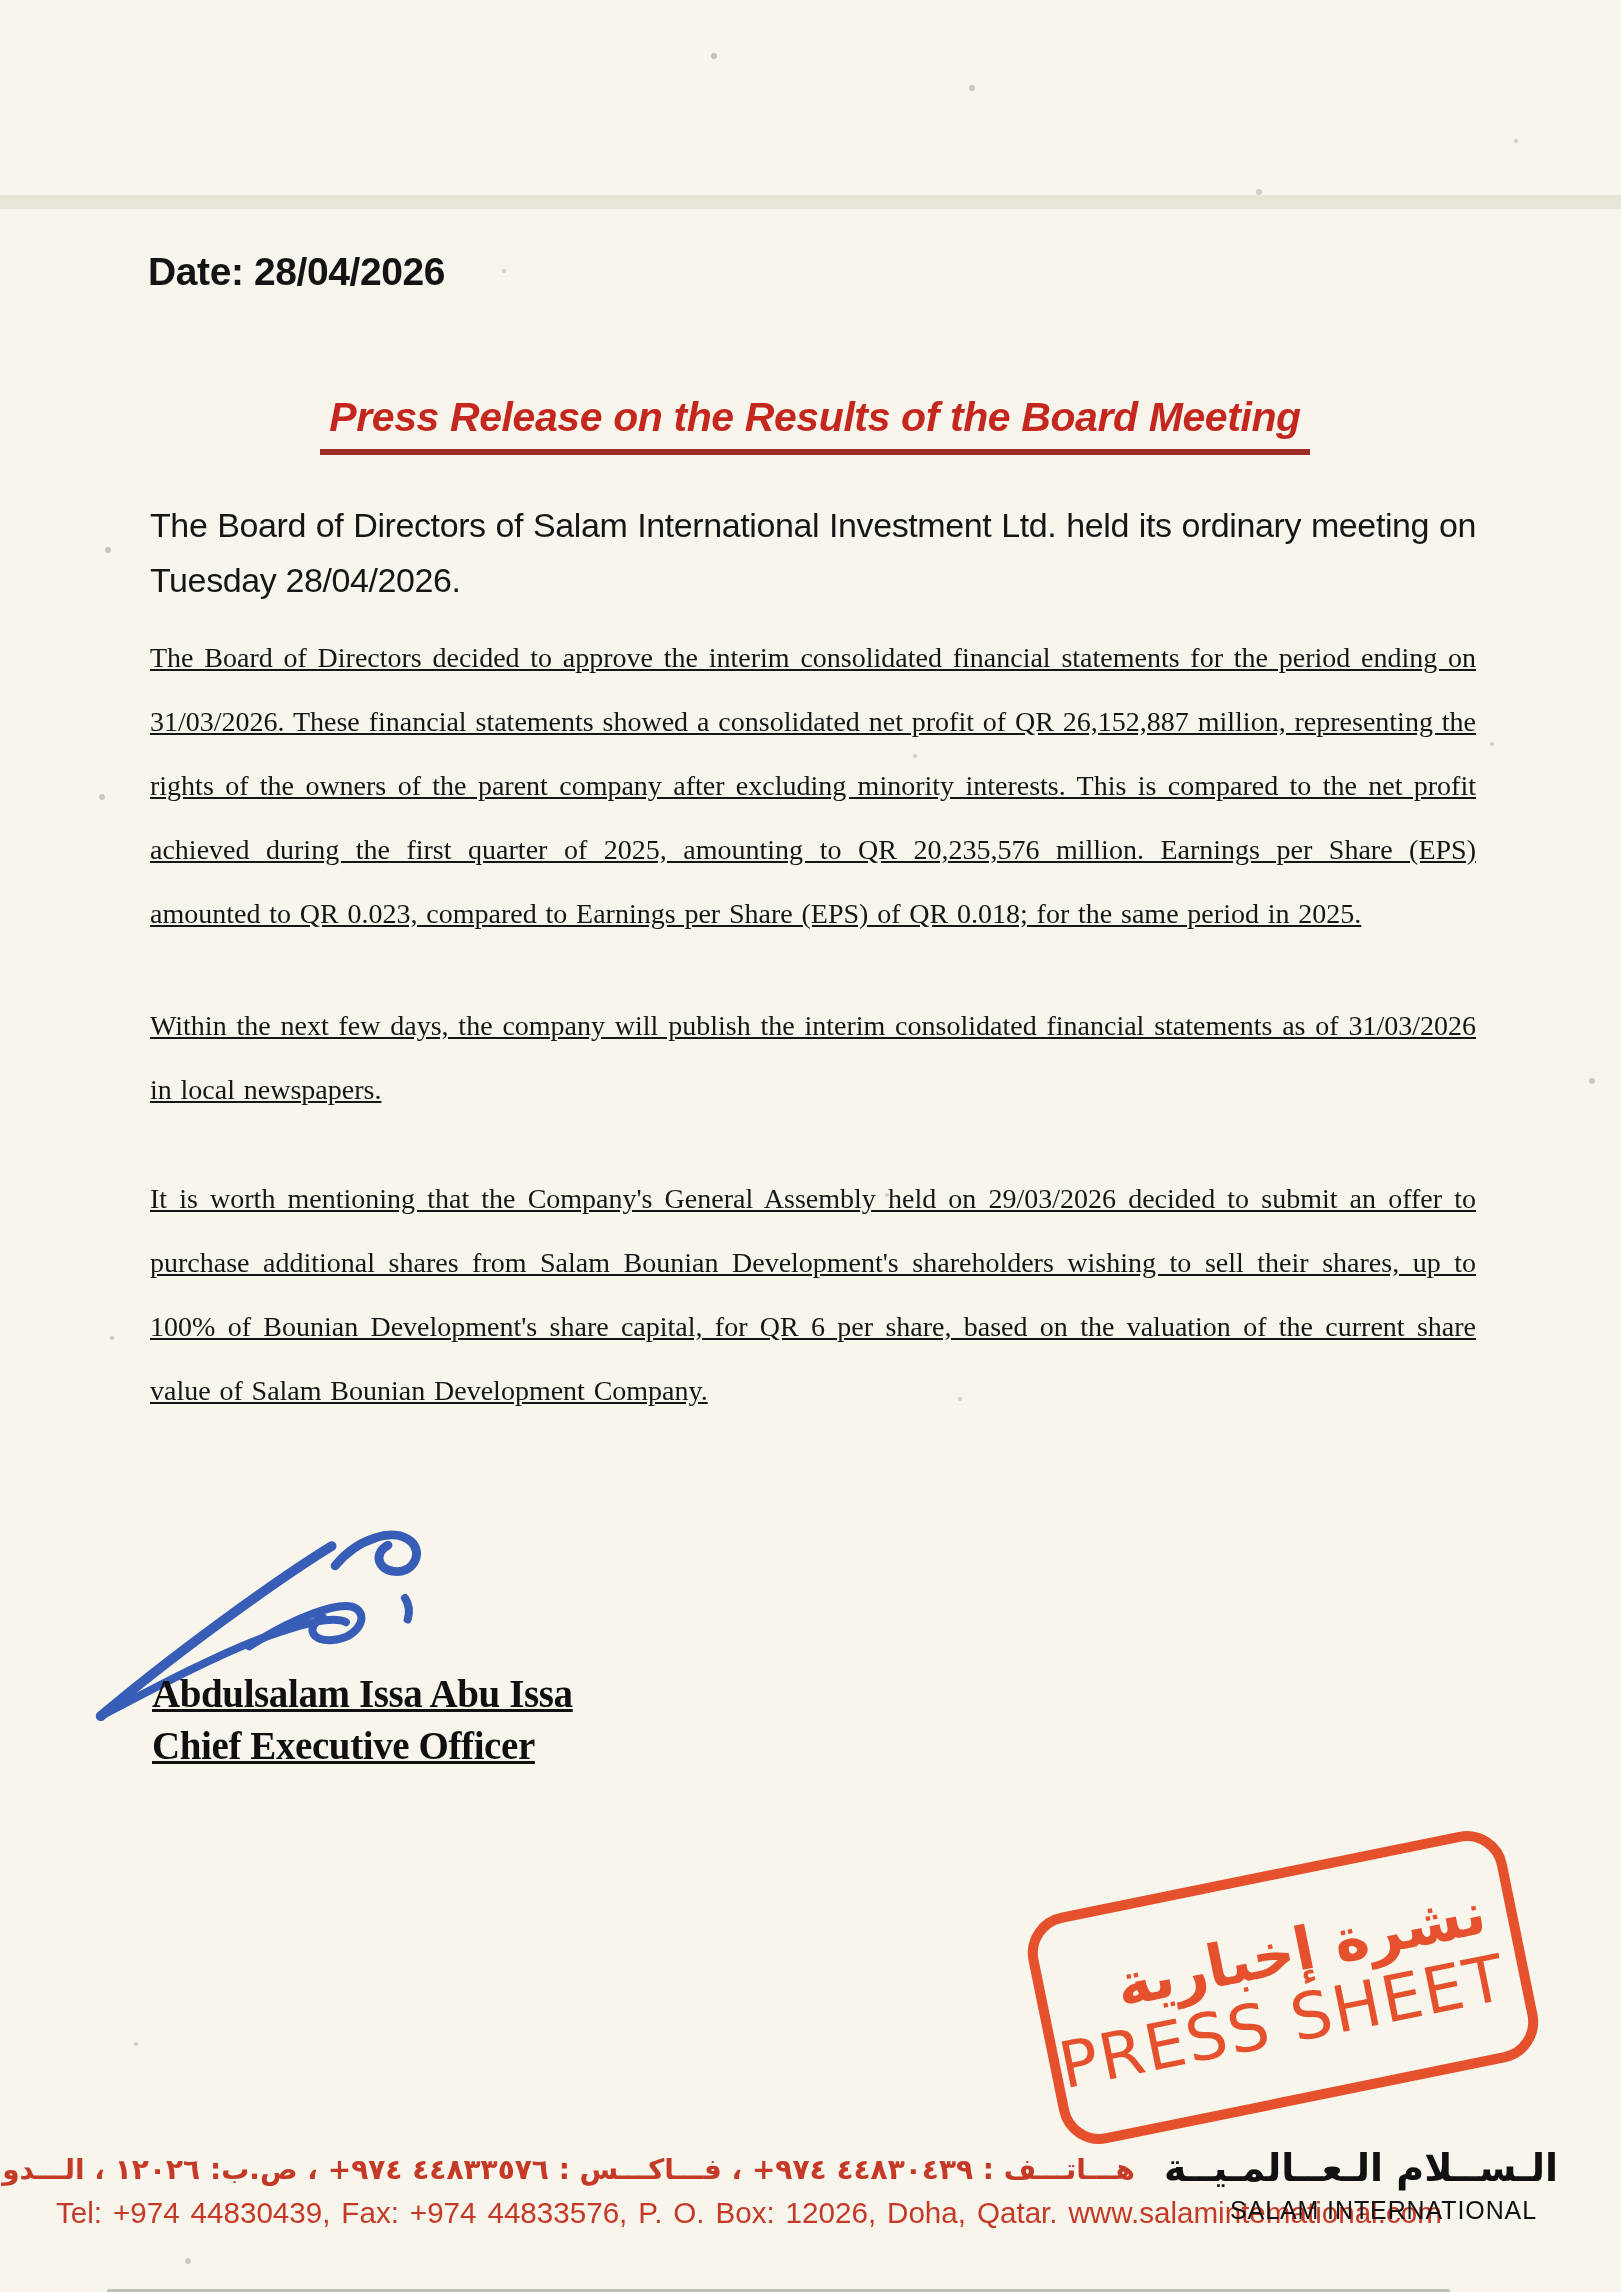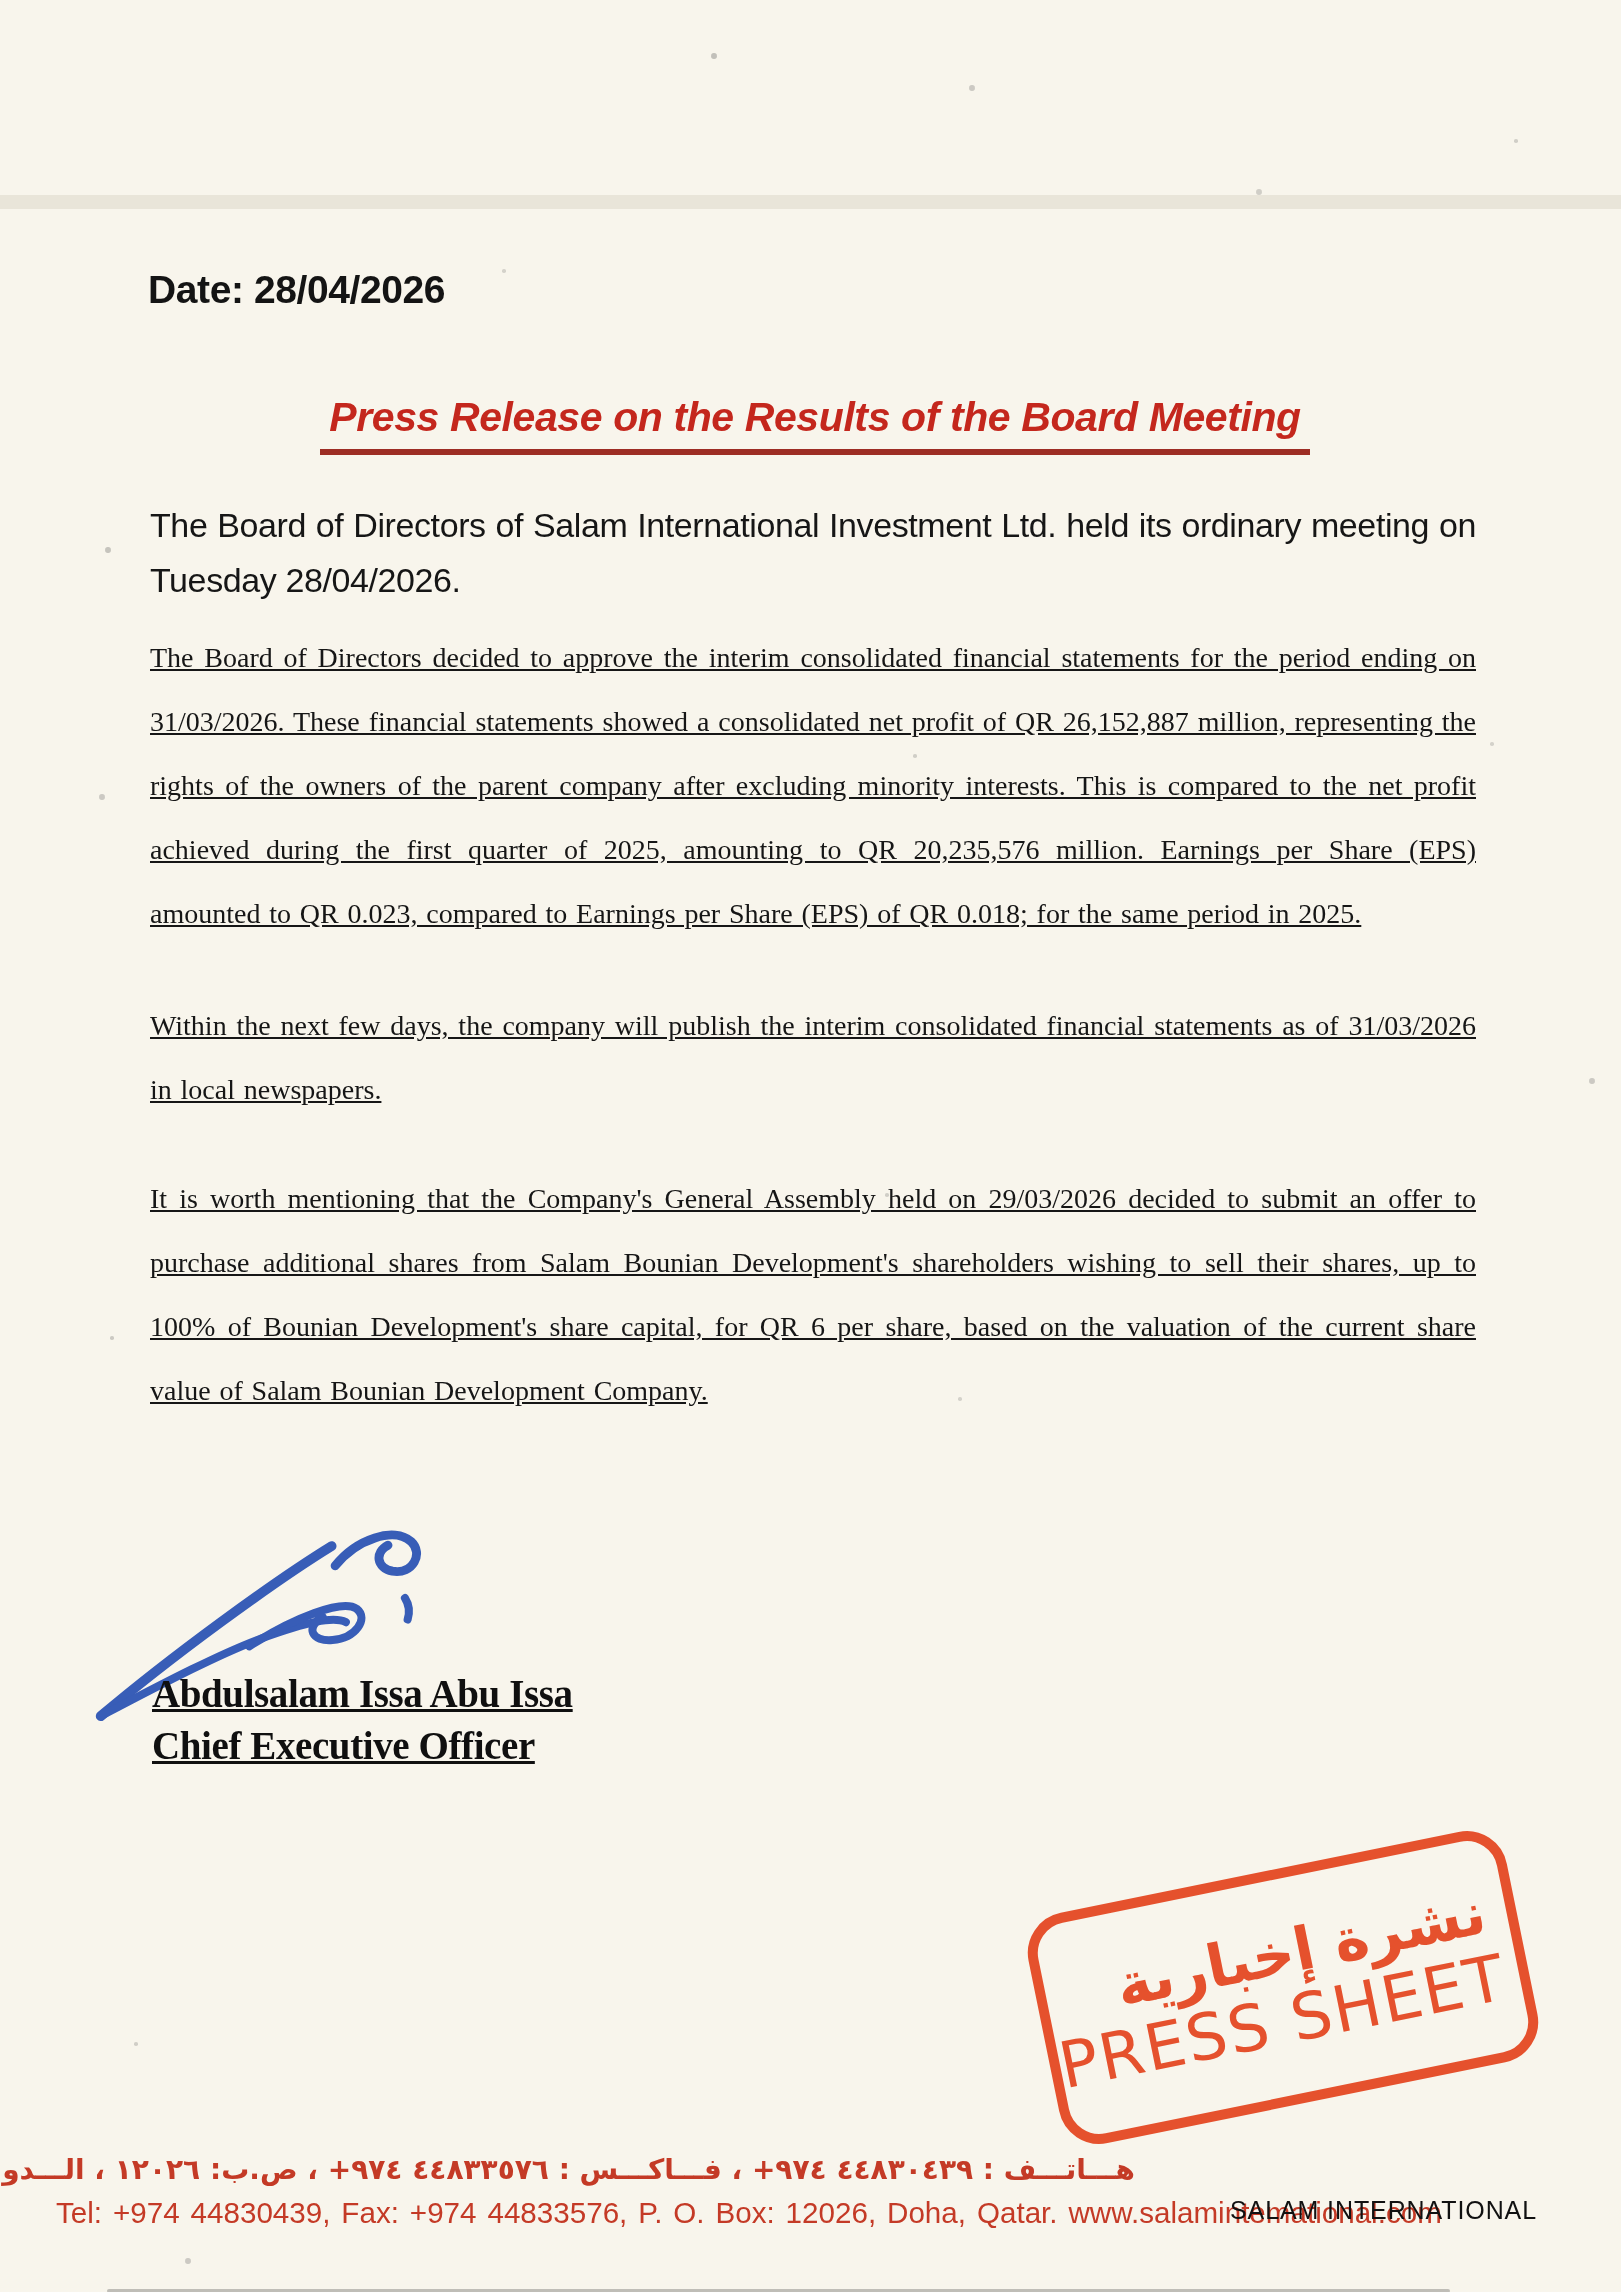--- a/index.html
+++ b/index.html
@@ -51,21 +51,21 @@
       1590px 1079px 0 0.9px rgba(70,70,70,.25),
       885px 1193px 0 0 rgba(70,70,70,.22),
       110px 1336px 0 0 rgba(70,70,70,.25),
       958px 1397px 0 0 rgba(70,70,70,.20),
       134px 2042px 0 0 rgba(70,70,70,.22),
       186px 2259px 0 0.9px rgba(70,70,70,.25);
   }
 
   .date {
     position: absolute;
-    left: 148px; top: 268px;
+    left: 148px; top: 250px;
     font-family: "Liberation Sans", sans-serif;
     font-size: 39px;
     font-weight: 600;
     letter-spacing: -0.4px;
     color: #141414;
   }
 
   .title-wrap {
     position: absolute;
     left: 4px; top: 394px;
@@ -242,17 +242,18 @@
 
   <div class="stamp">
     <div class="stamp-ar" dir="rtl">نشرة إخبارية</div>
     <div class="stamp-en">PRESS SHEET</div>
   </div>
 
   <div class="footer-contact-ar">هـــاتـــف : ٤٤٨٣٠٤٣٩ ٩٧٤+ ، فـــاكـــس : ٤٤٨٣٣٥٧٦ ٩٧٤+ ، ص.ب: ١٢٠٢٦ ، الـــدوحـــة - قـــطـــر</div>
 
   <div class="footer-contact-en">Tel: +974 44830439,  Fax:  +974 44833576,  P. O. Box:  12026,  Doha, Qatar.  www.salamintemational.com</div>
 
+  <div class="logo-ar">الـســلام الـعــالمـيــة</div>
 
   <div class="logo-en">SALAM INTERNATIONAL</div>
 
 </div>
 
 
 </body></html>

